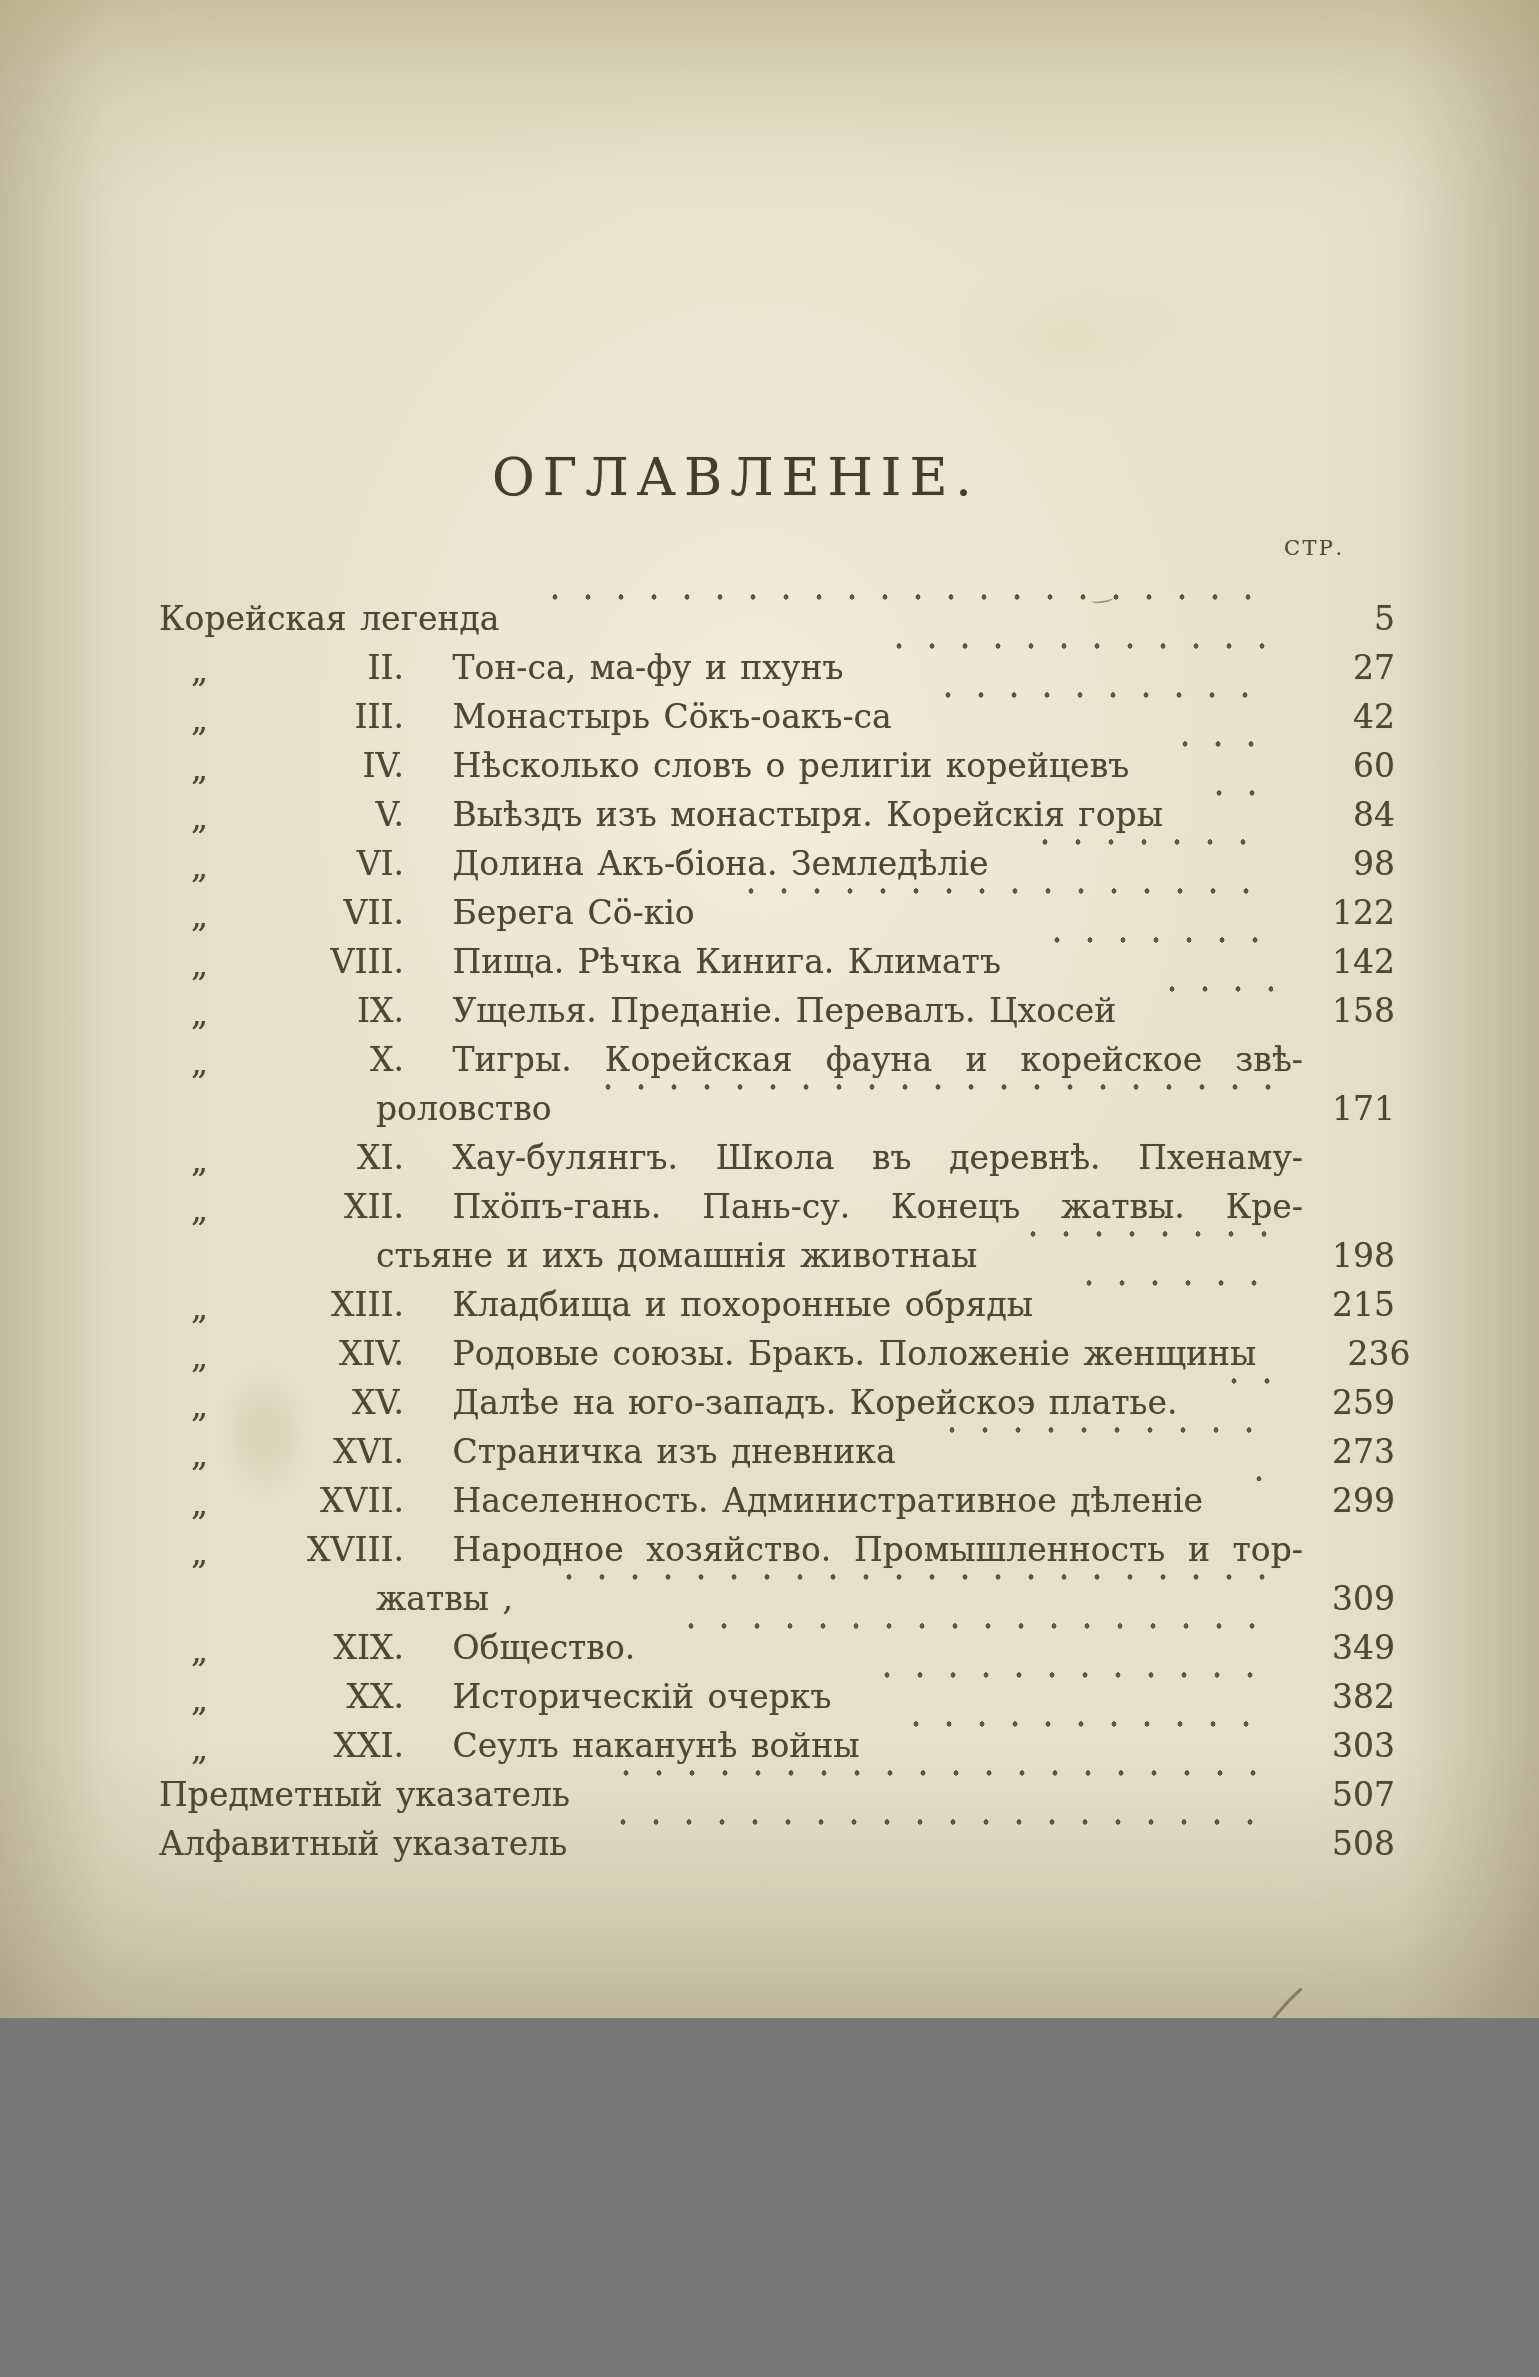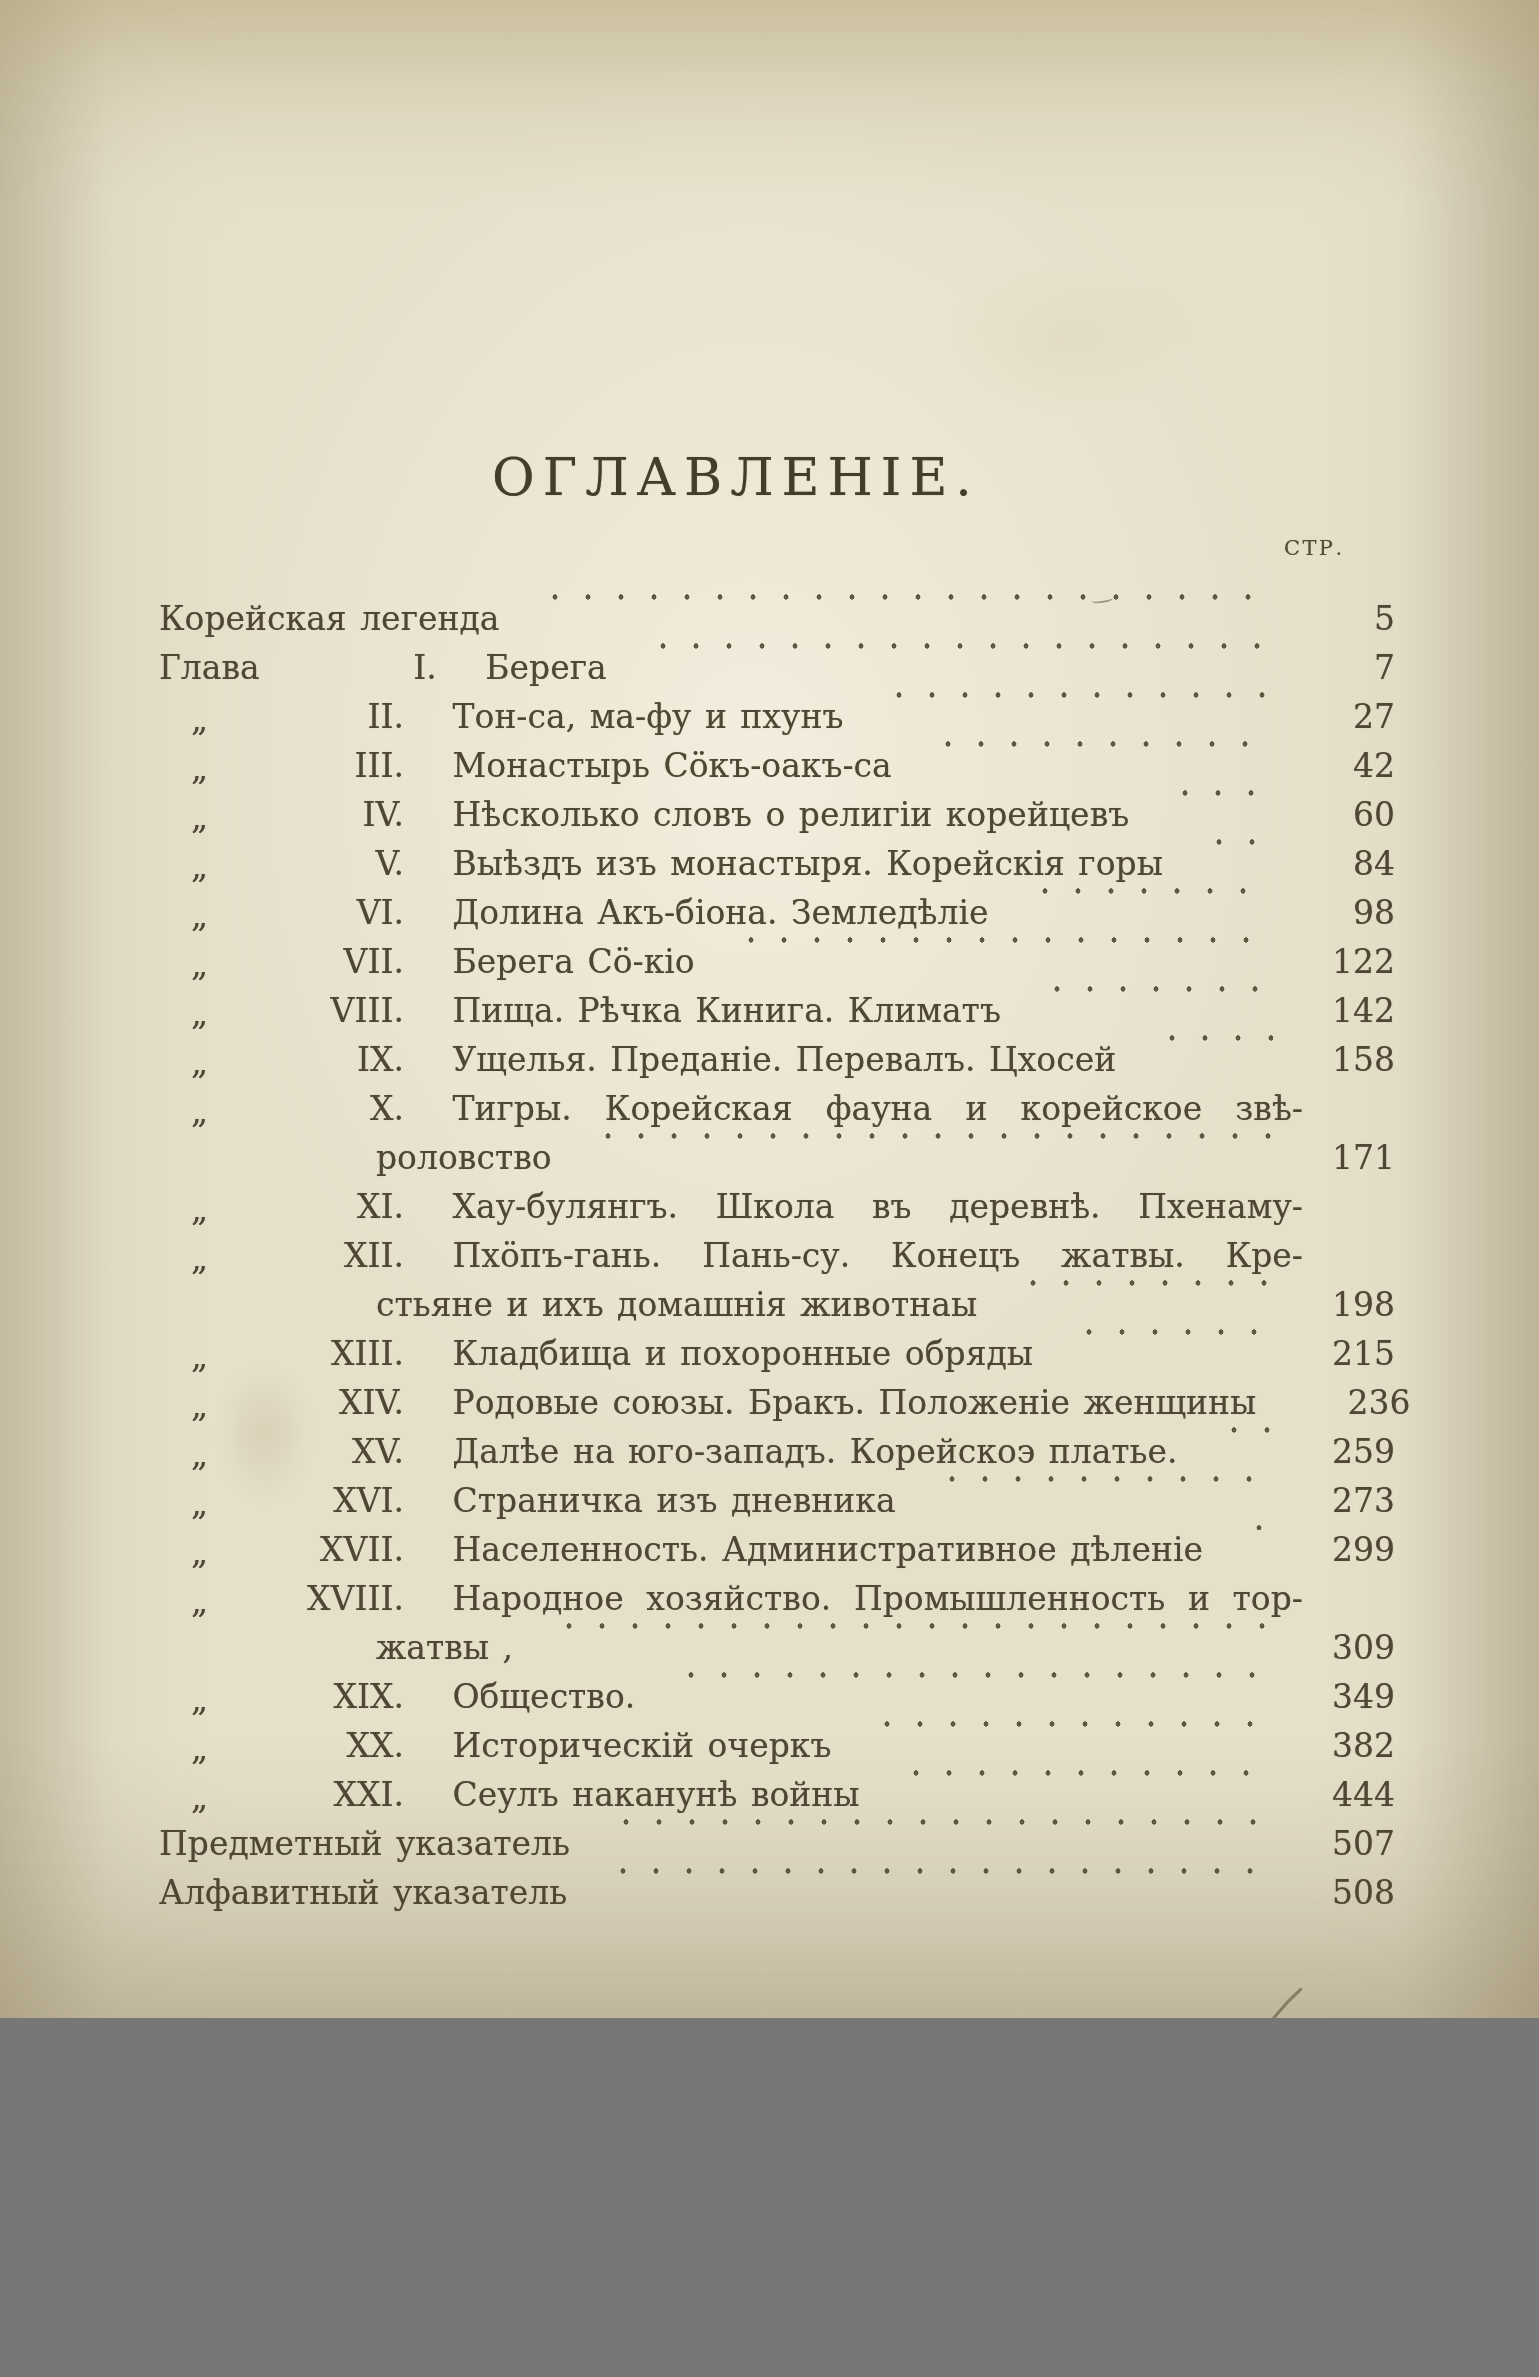--- a/index.html
+++ b/index.html
@@ -107,27 +107,20 @@
   <div class="col-header">СТР.</div>
   <div class="col-header-flick"></div>
 
   <div class="toc">
       <div class="row kind-flush">
         <span class="chapter-title">Корейская легенда</span>
         <span class="leader"></span>
         <span class="page-num">5</span>
       </div>
       <div class="row kind-chapter">
-        <span class="prefix word">Глава</span>
-        <span class="numeral">I.</span>
-        <span class="chapter-title">Берега</span>
-        <span class="leader"></span>
-        <span class="page-num">7</span>
-      </div>
-      <div class="row kind-chapter">
         <span class="prefix"><span class="ditto">„</span></span>
         <span class="numeral">II.</span>
         <span class="chapter-title">Тон-са, ма-фу и пхунъ</span>
         <span class="leader"></span>
         <span class="page-num">27</span>
       </div>
       <div class="row kind-chapter">
         <span class="prefix"><span class="ditto">„</span></span>
         <span class="numeral">III.</span>
         <span class="chapter-title">Монастырь Сöкъ-оакъ-са</span>
@@ -258,21 +251,21 @@
         <span class="numeral">XX.</span>
         <span class="chapter-title">Историческій очеркъ</span>
         <span class="leader"></span>
         <span class="page-num">382</span>
       </div>
       <div class="row kind-chapter">
         <span class="prefix"><span class="ditto">„</span></span>
         <span class="numeral">XXI.</span>
         <span class="chapter-title">Сеулъ наканунѣ войны</span>
         <span class="leader"></span>
-        <span class="page-num">444</span>
+        <span class="page-num">303</span>
       </div>
       <div class="row kind-flush">
         <span class="chapter-title">Предметный указатель</span>
         <span class="leader"></span>
         <span class="page-num">507</span>
       </div>
       <div class="row kind-flush">
         <span class="chapter-title">Алфавитный указатель</span>
         <span class="leader"></span>
         <span class="page-num">508</span>

